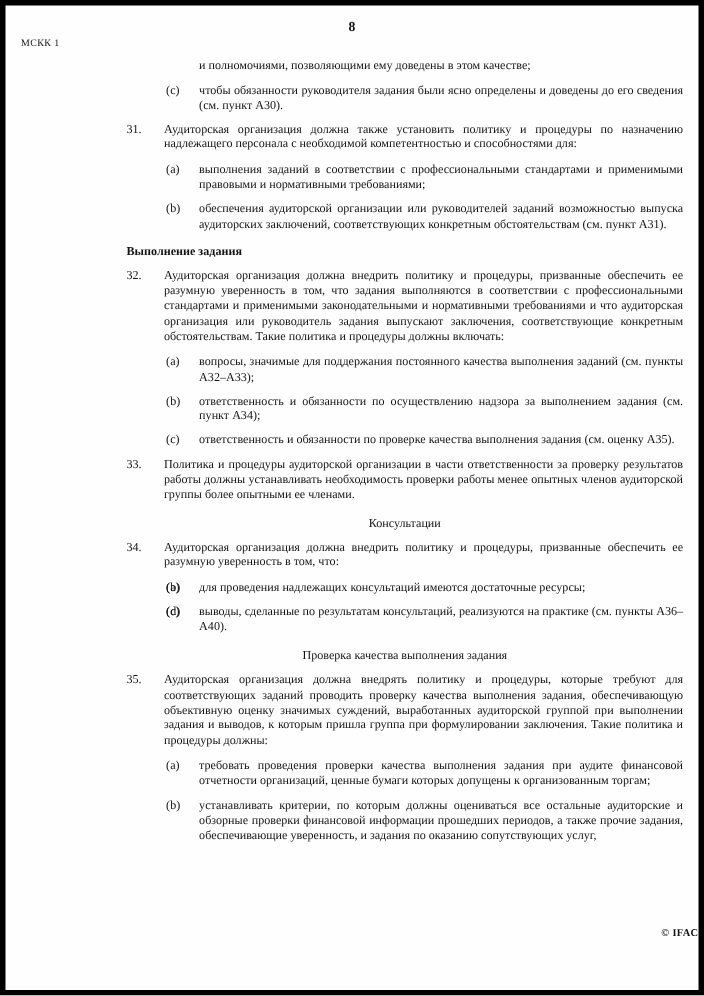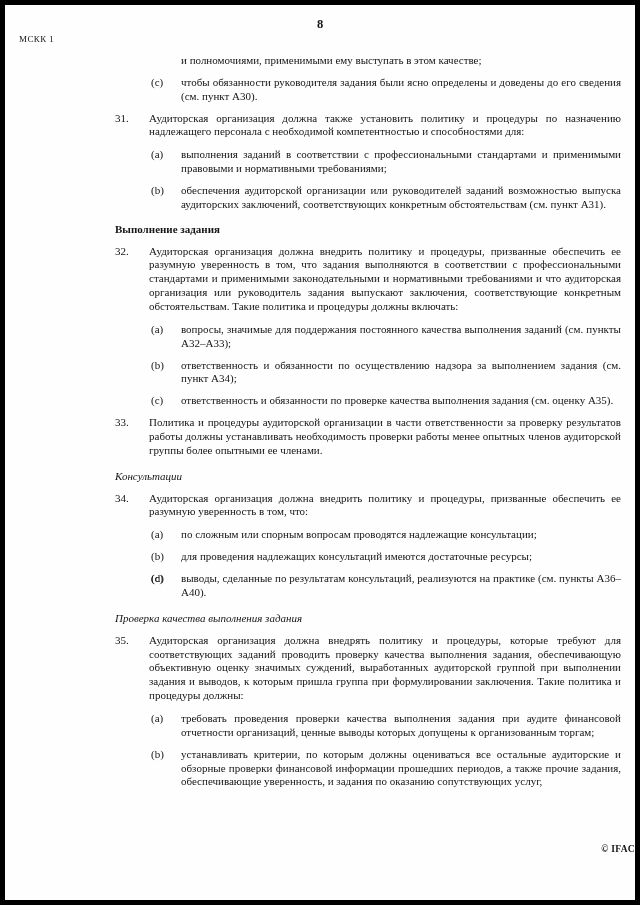--- a/index.html
+++ b/index.html
@@ -70,23 +70,22 @@
     position: absolute;
     left: 0;
     top: 0;
   }
   .heading-bold {
     font-weight: bold;
     margin: 11px 0 8px 0;
     text-align: left;
   }
   .heading-italic {
-    font-style: italic;
     margin: 12px 0 8px 0;
-    text-align: left;
+    text-align: center;
   }
   .footer {
     position: absolute;
     left: 0;
     right: 0;
     bottom: 46px;
     text-align: right;
     font-size: 9.5px;
     font-weight: bold;
     letter-spacing: 0.3px;
@@ -96,21 +95,21 @@
 <body>
 
 <div class="scan-page">
   <div class="inner">
 
     <div class="page-number">8</div>
     <div class="doc-code">МСКК 1</div>
 
     <div class="content">
 
-      <div class="carryover">и полномочиями, применимыми ему выступать в этом качестве;</div>
+      <div class="carryover">и полномочиями, позволяющими ему доведены в этом качестве;</div>
 
       <div class="sub-item">
         <span class="label">(c)</span>
         <span>чтобы обязанности руководителя задания были ясно определены и доведены до его сведения (см. пункт А30).</span>
       </div>
 
       <div class="para">
         <span class="num">31.</span>
         <span>Аудиторская организация должна также установить политику и процедуры по назначению надлежащего персонала с необходимой компетентностью и способностями для:</span>
       </div>
@@ -151,21 +150,20 @@
 
       <div class="heading-italic">Консультации</div>
 
       <div class="para">
         <span class="num">34.</span>
         <span>Аудиторская организация должна внедрить политику и процедуры, призванные обеспечить ее разумную уверенность в том, что:</span>
       </div>
 
       <div class="sub-item">
         <span class="label">(a)</span>
-        <span>по сложным или спорным вопросам проводятся надлежащие консультации;</span>
       </div>
       <div class="sub-item">
         <span class="label">(b)</span>
         <span>для проведения надлежащих консультаций имеются достаточные ресурсы;</span>
       </div>
       <div class="sub-item">
         <span class="label">(c)</span>
       </div>
       <div class="sub-item">
         <span class="label">(d)</span>
@@ -174,21 +172,21 @@
 
       <div class="heading-italic">Проверка качества выполнения задания</div>
 
       <div class="para">
         <span class="num">35.</span>
         <span>Аудиторская организация должна внедрять политику и процедуры, которые требуют для соответствующих заданий проводить проверку качества выполнения задания, обеспечивающую объективную оценку значимых суждений, выработанных аудиторской группой при выполнении задания и выводов, к которым пришла группа при формулировании заключения. Такие политика и процедуры должны:</span>
       </div>
 
       <div class="sub-item">
         <span class="label">(a)</span>
-        <span>требовать проведения проверки качества выполнения задания при аудите финансовой отчетности организаций, ценные выводы которых допущены к организованным торгам;</span>
+        <span>требовать проведения проверки качества выполнения задания при аудите финансовой отчетности организаций, ценные бумаги которых допущены к организованным торгам;</span>
       </div>
       <div class="sub-item">
         <span class="label">(b)</span>
         <span>устанавливать критерии, по которым должны оцениваться все остальные аудиторские и обзорные проверки финансовой информации прошедших периодов, а также прочие задания, обеспечивающие уверенность, и задания по оказанию сопутствующих услуг,</span>
       </div>
 
     </div>
 
     <div class="footer">© IFAC</div>
   </div>

